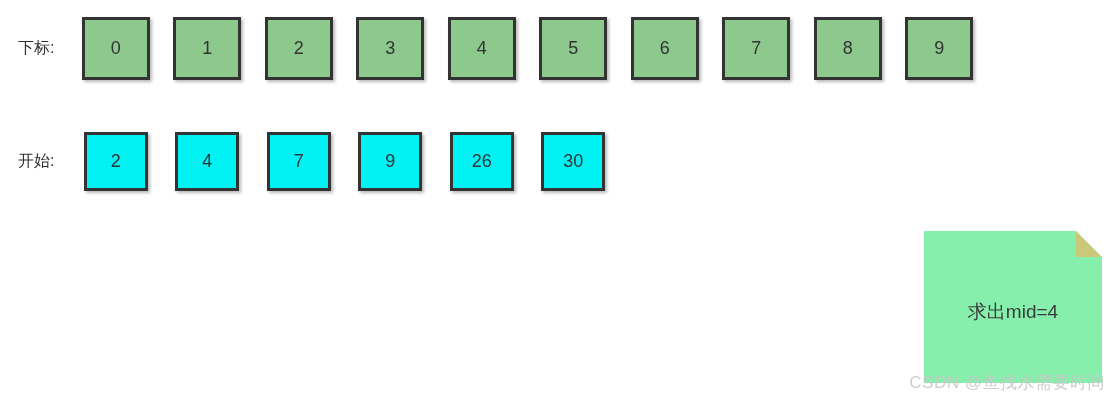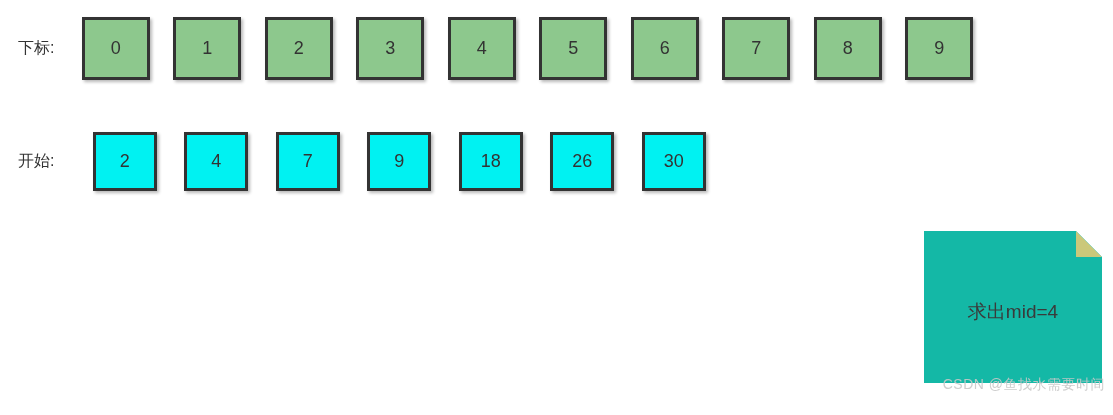--- a/index.html
+++ b/index.html
@@ -17,21 +17,21 @@
   }
 
   
   .array-row {
     position: absolute;
     left: 18px;
     display: flex;
     align-items: center;
   }
   #index-row { top: 17px; height: 63px; }
-  #start-row { top: 132px; height: 59px; gap: 9px; }
+  #start-row { top: 132px; height: 59px; }
 
   .row-label {
     width: 52px;
     font-size: 16px;
     color: #333333;
     white-space: nowrap;
   }
 
   .cells { display: flex; }
   .cell {
@@ -61,21 +61,21 @@
     background: #00f2f2;
   }
 
   
   .sticky-note {
     position: absolute;
     left: 924px;
     top: 231px;
     width: 178px;
     height: 152px;
-    background: #14b8a6;
+    background: #86efac;
     clip-path: polygon(0 0, calc(100% - 26px) 0, 100% 26px, 100% 100%, 0 100%);
     display: flex;
     align-items: center;
     justify-content: center;
   }
   .sticky-note-fold {
     position: absolute;
     top: 0;
     right: 0;
     width: 26px;
@@ -88,21 +88,21 @@
     color: #3a3a3a;
     padding-top: 10px;
     white-space: nowrap;
   }
 
   
   .watermark {
     position: absolute;
     right: 8px;
     bottom: 6px;
-    font-size: 14px;
+    font-size: 17px;
     color: rgba(200,200,200,0.9);
     letter-spacing: 0.5px;
     white-space: nowrap;
     z-index: 5;
   }
 </style>
 </head>
 <body>
 
 <div id="canvas">
@@ -152,23 +152,20 @@
       <div class="cell">
           <div class="box box-start">4</div>
         </div>
       <div class="cell">
           <div class="box box-start">7</div>
         </div>
       <div class="cell">
           <div class="box box-start">9</div>
         </div>
       <div class="cell">
-          <div class="box box-start">18</div>
-        </div>
-      <div class="cell">
           <div class="box box-start">26</div>
         </div>
       <div class="cell">
           <div class="box box-start">30</div>
         </div>
     </div>
   </div>
 
   <div class="sticky-note">
     <div class="sticky-note-fold"></div>

